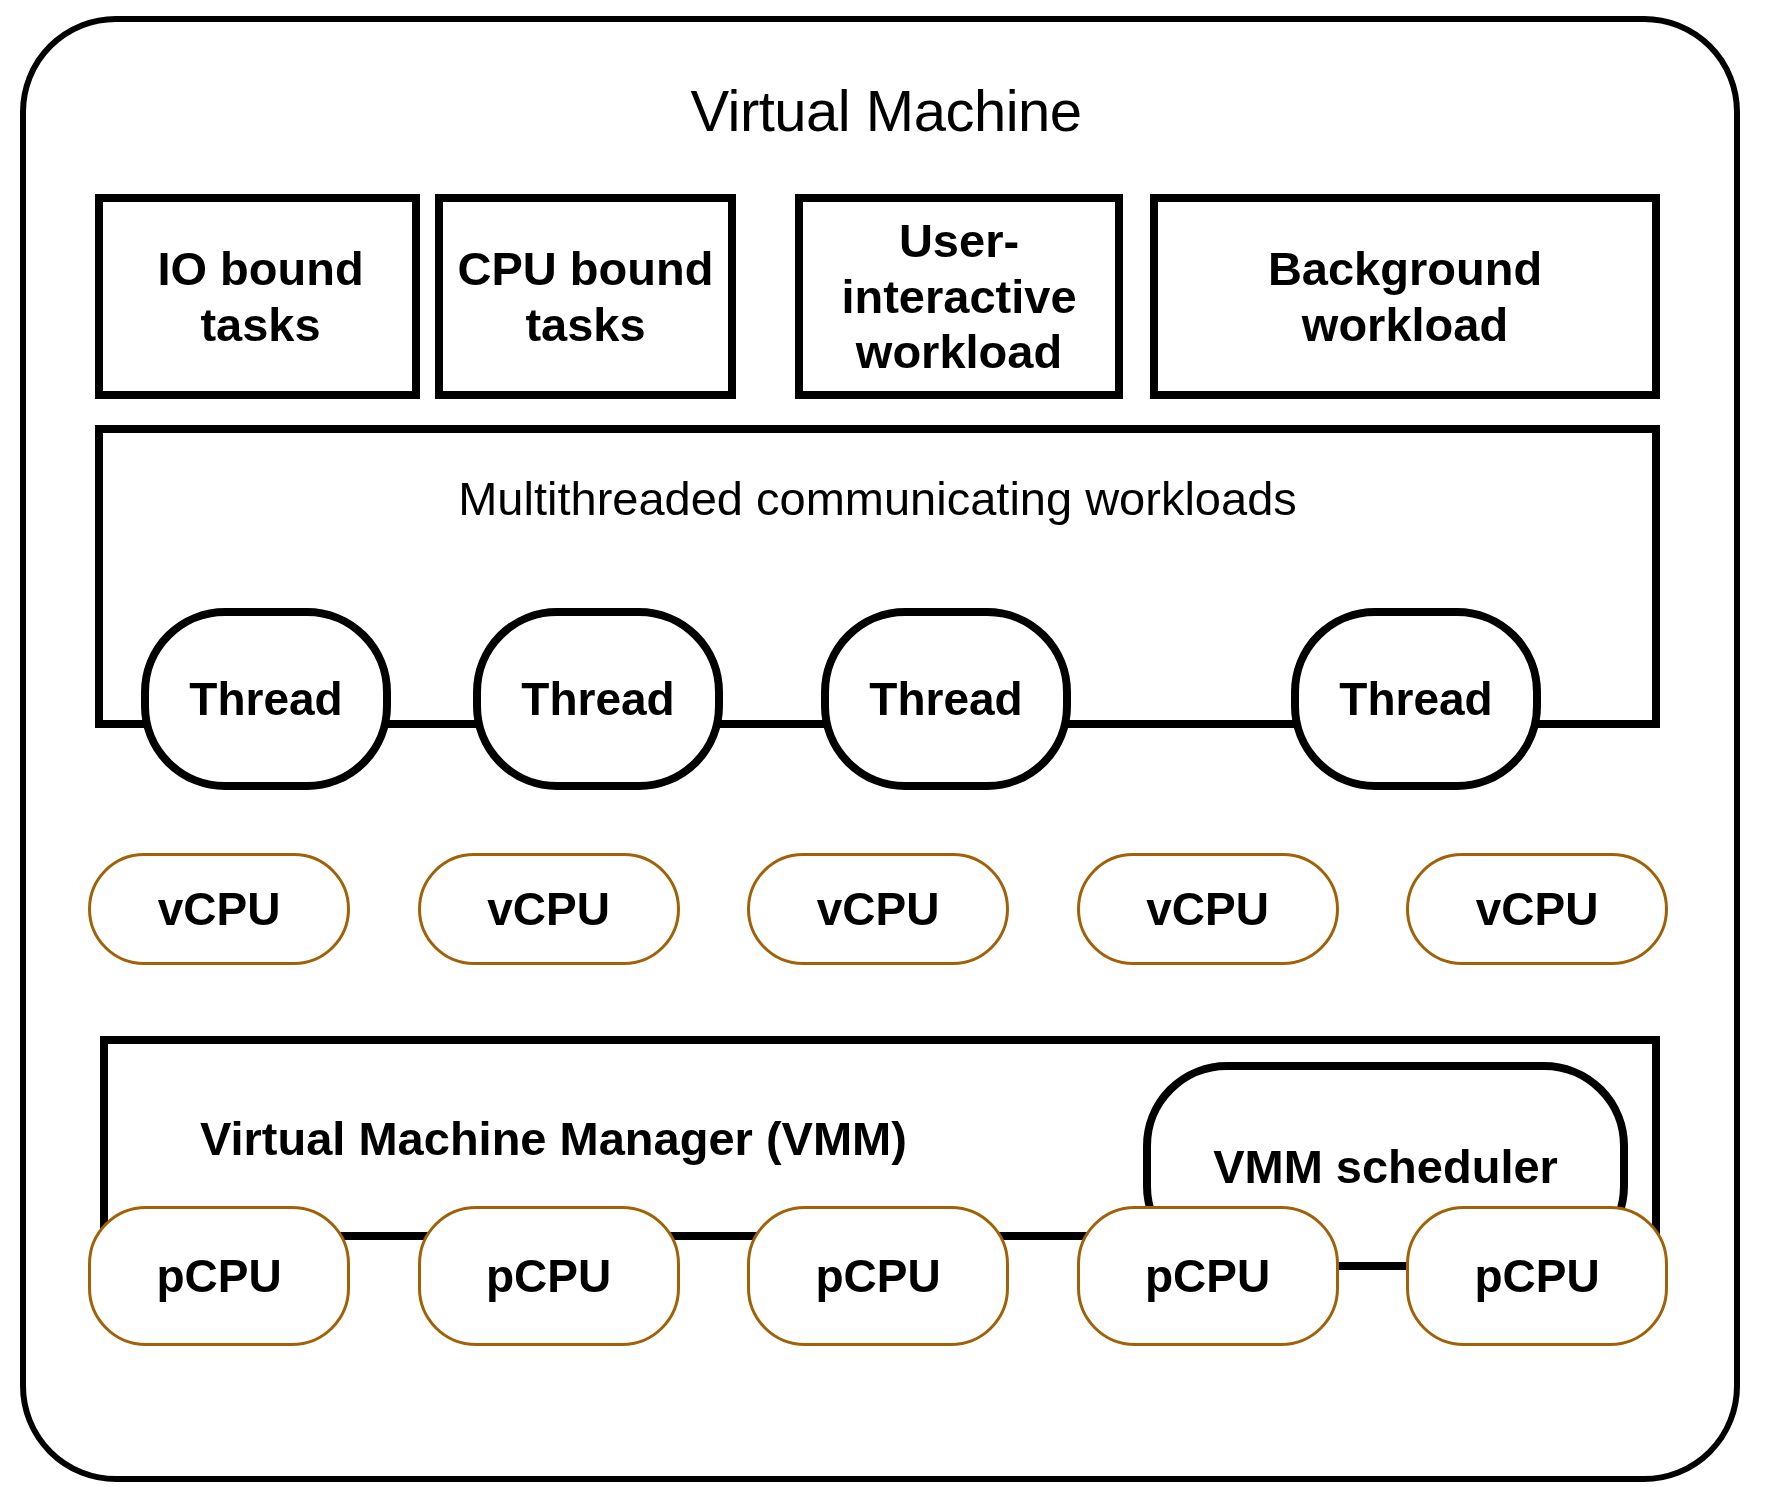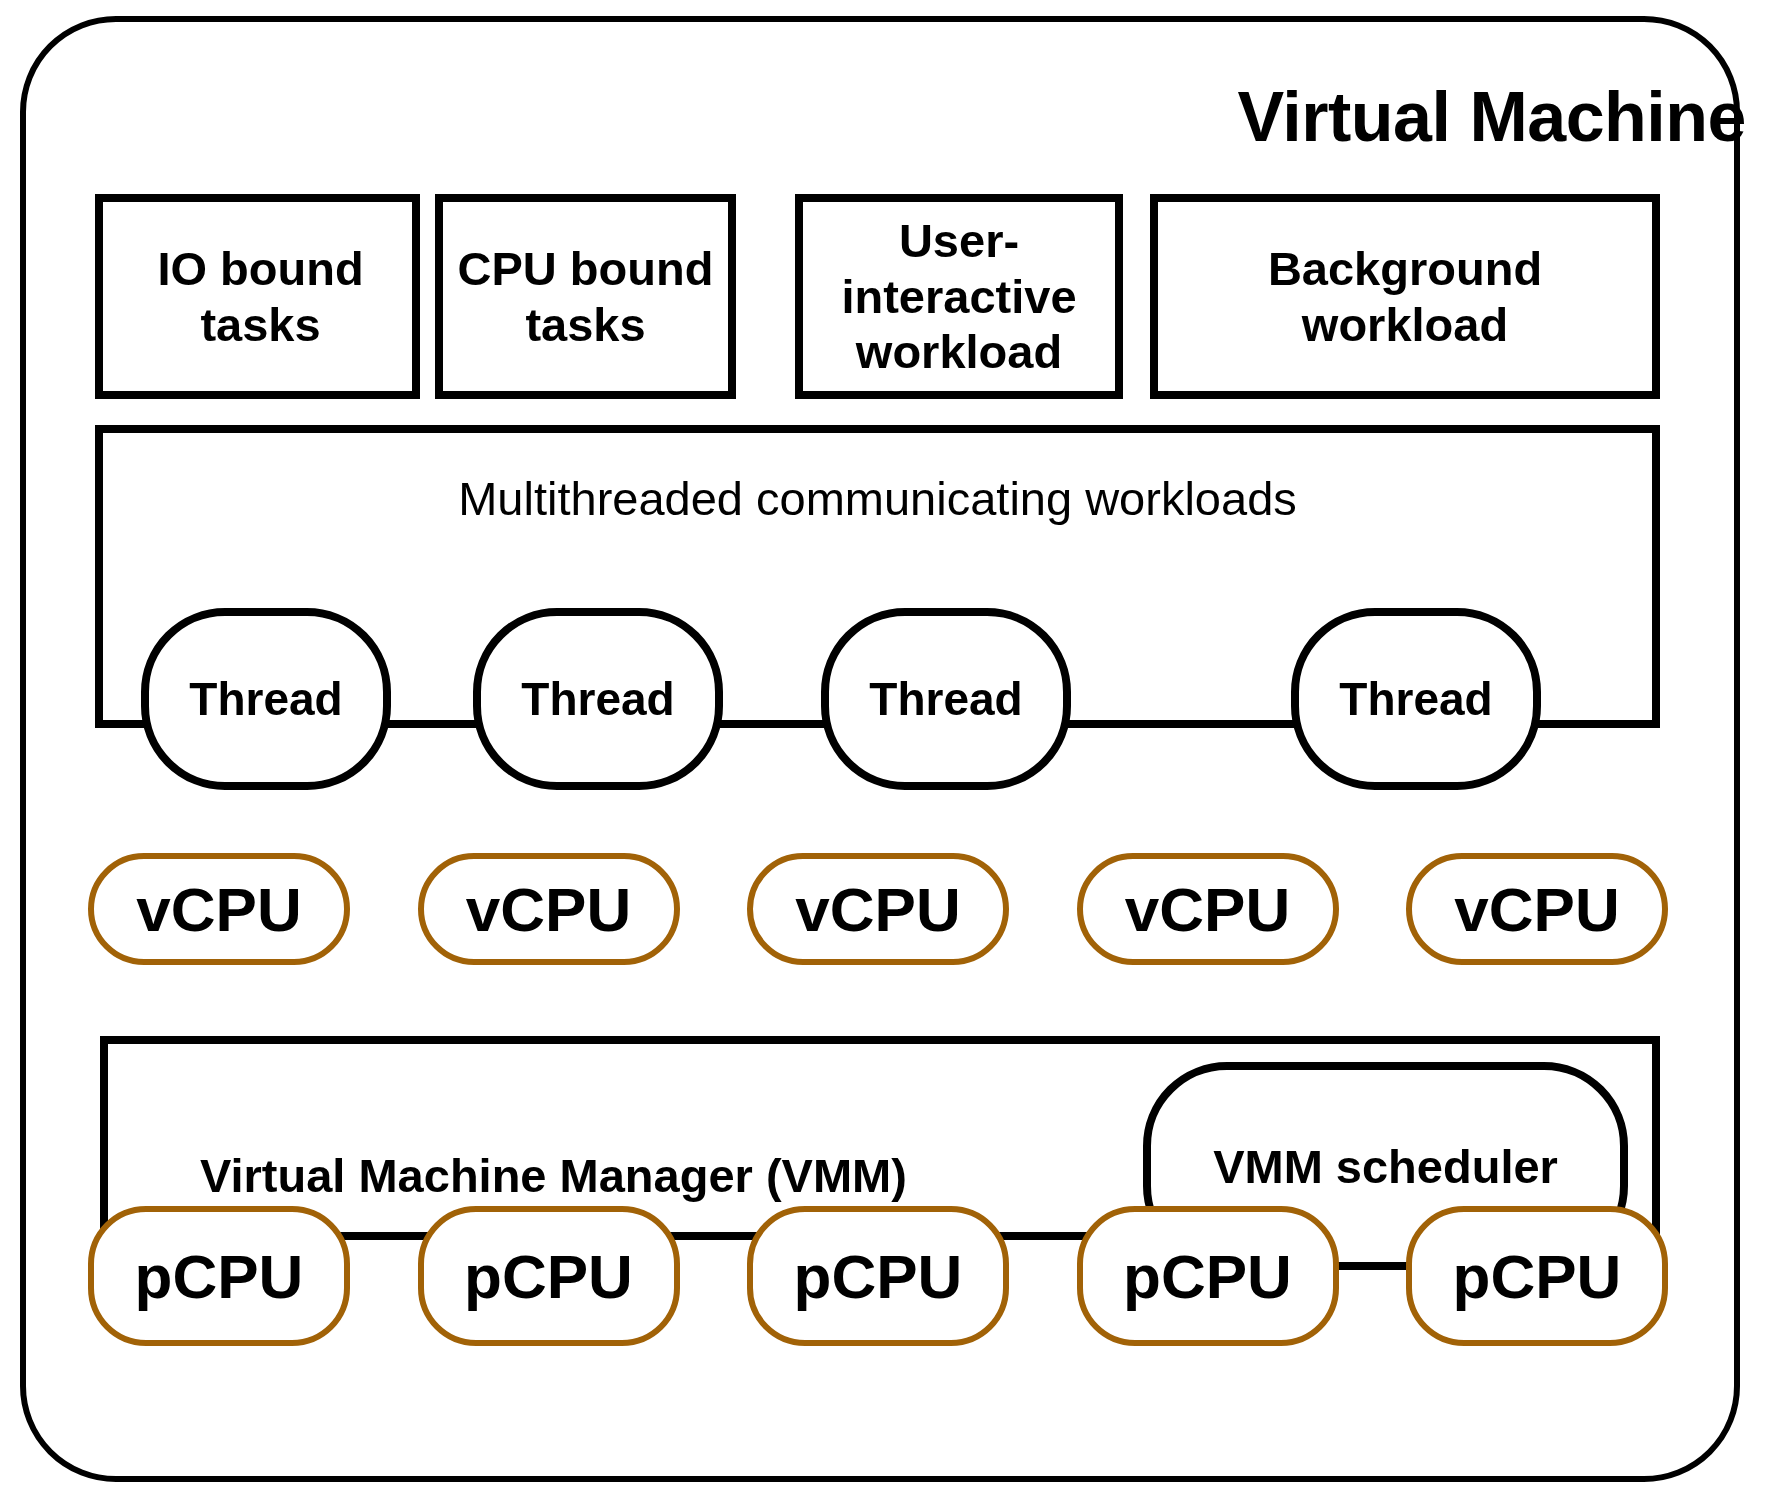--- a/index.html
+++ b/index.html
@@ -31,23 +31,23 @@
     border: 6px solid #000000;
     border-radius: 96px;
     background: #ffffff;
   }
 
   .vm-title {
     position: absolute;
     left: 0;
     top: 60px;
     width: 1720px;
-    text-align: right;
-    font-size: 70px;
-    font-weight: bold;
+    text-align: center;
+    font-size: 58px;
+    font-weight: normal;
     letter-spacing: -0.5px;
     line-height: 1;
   }
 
   
   .workload-row {
     position: absolute;
     left: 95px;
     top: 194px;
     width: 1565px;
@@ -123,26 +123,26 @@
     left: 88px;
     width: 1580px;
     display: flex;
     justify-content: space-between;
   }
   .vcpu-row { top: 853px; }
   .pcpu-row { top: 1206px; }
 
   .cpu-pill {
     box-sizing: border-box;
-    border: 6px solid #a16207;
-    background: #ffffff;
-    display: flex;
-    align-items: center;
-    justify-content: center;
-    font-size: 62px;
+    border: 3px solid #a16207;
+    background: #ffffff;
+    display: flex;
+    align-items: center;
+    justify-content: center;
+    font-size: 46px;
     font-weight: bold;
   }
   .vcpu-pill {
     width: 262px;
     height: 112px;
     border-radius: 60px;
   }
   .pcpu-pill {
     width: 262px;
     height: 140px;
@@ -163,21 +163,20 @@
   .vmm-label {
     position: absolute;
     left: 92px;
     top: 0;
     height: 100%;
     display: flex;
     align-items: center;
     font-size: 47px;
     font-weight: bold;
     white-space: nowrap;
-    margin-top: 37px;
   }
   .vmm-sched-pill {
     position: absolute;
     left: 1035px;
     top: 18px;
     width: 485px;
     height: 208px;
     box-sizing: border-box;
     border: 8px solid #000000;
     border-radius: 84px;

